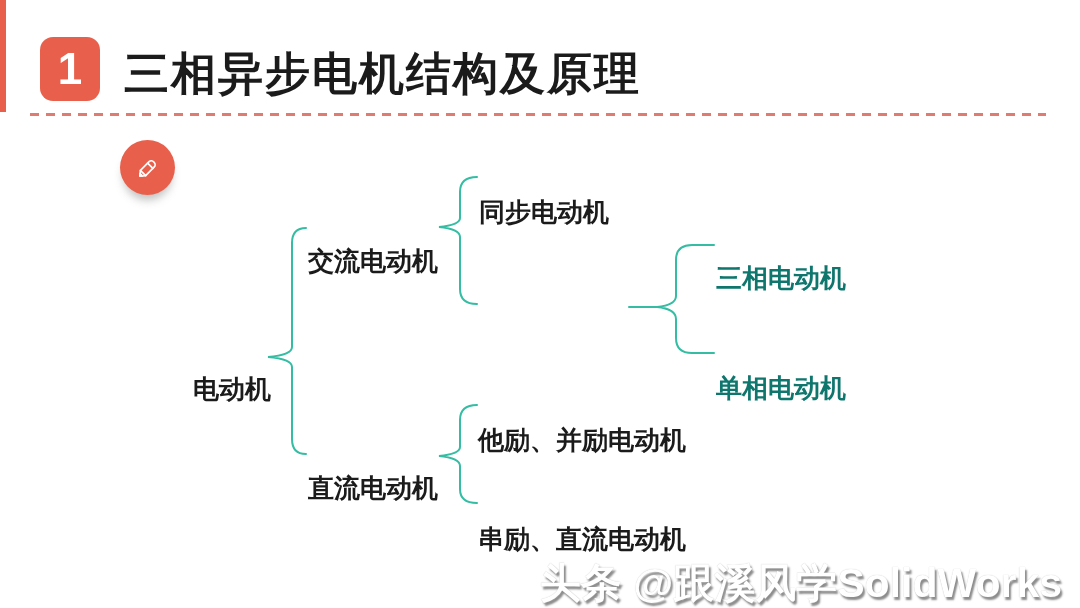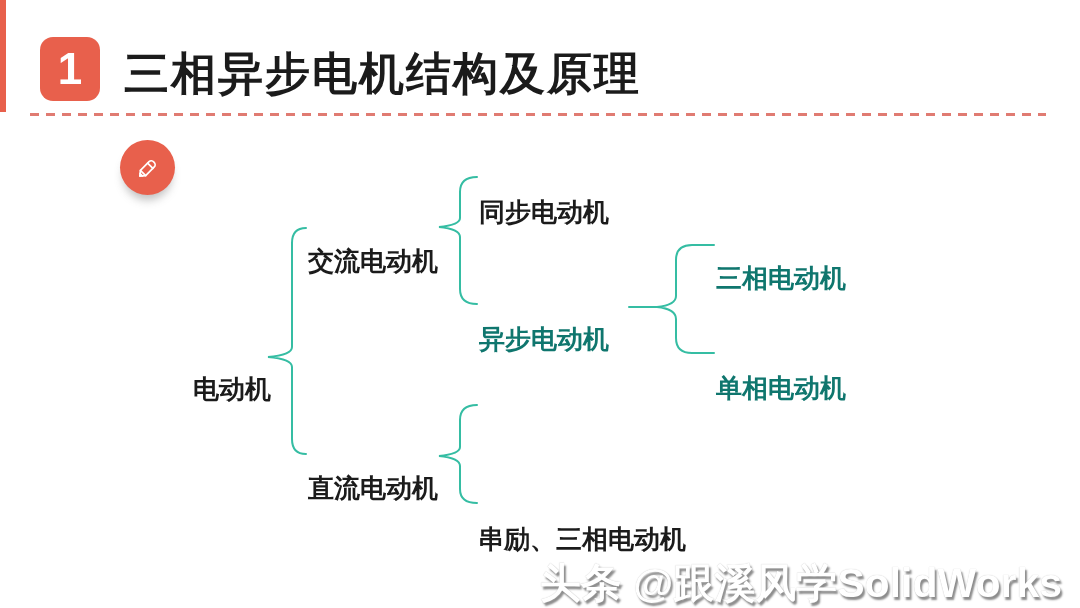--- a/index.html
+++ b/index.html
@@ -80,27 +80,27 @@
       <path d="M629,307 L658,307" fill="none" stroke-width="2" stroke-linecap="round" stroke="#35BDA3"></path>
       <path d="M477,405 Q460,405 460,420 L460,447 Q460,454 439,456 Q460,458 460,466 L460,489 Q460,503 477,503" fill="none" stroke-width="2" stroke-linecap="round" stroke="#35BDA3"></path>
     </svg>
 
     <div class="node" style="left:193px;top:343px;">电动机</div>
 
     <div class="node" style="left:308px;top:215px;">交流电动机</div>
 
     <div class="node" style="left:479px;top:166px;">同步电动机</div>
 
-    <div class="node red" style="left:479px;top:293px;">异步电动机</div>
 
     <div class="node red" style="left:716px;top:232px;">三相电动机</div>
 
     <div class="node" style="left:308px;top:442px;">直流电动机</div>
 
     <div class="node red" style="left:716px;top:342px;">单相电动机</div>
 
+    <div class="node" style="left:478px;top:394px;">他励、并励电动机</div>
 
-    <div class="node" style="left:478px;top:493px;">串励、三相电动机</div>
+    <div class="node" style="left:478px;top:493px;">串励、直流电动机</div>
   </div>
 
   <div class="watermark">头条 @跟溪风学SolidWorks</div>
 
 </div>
 
 </body></html>

